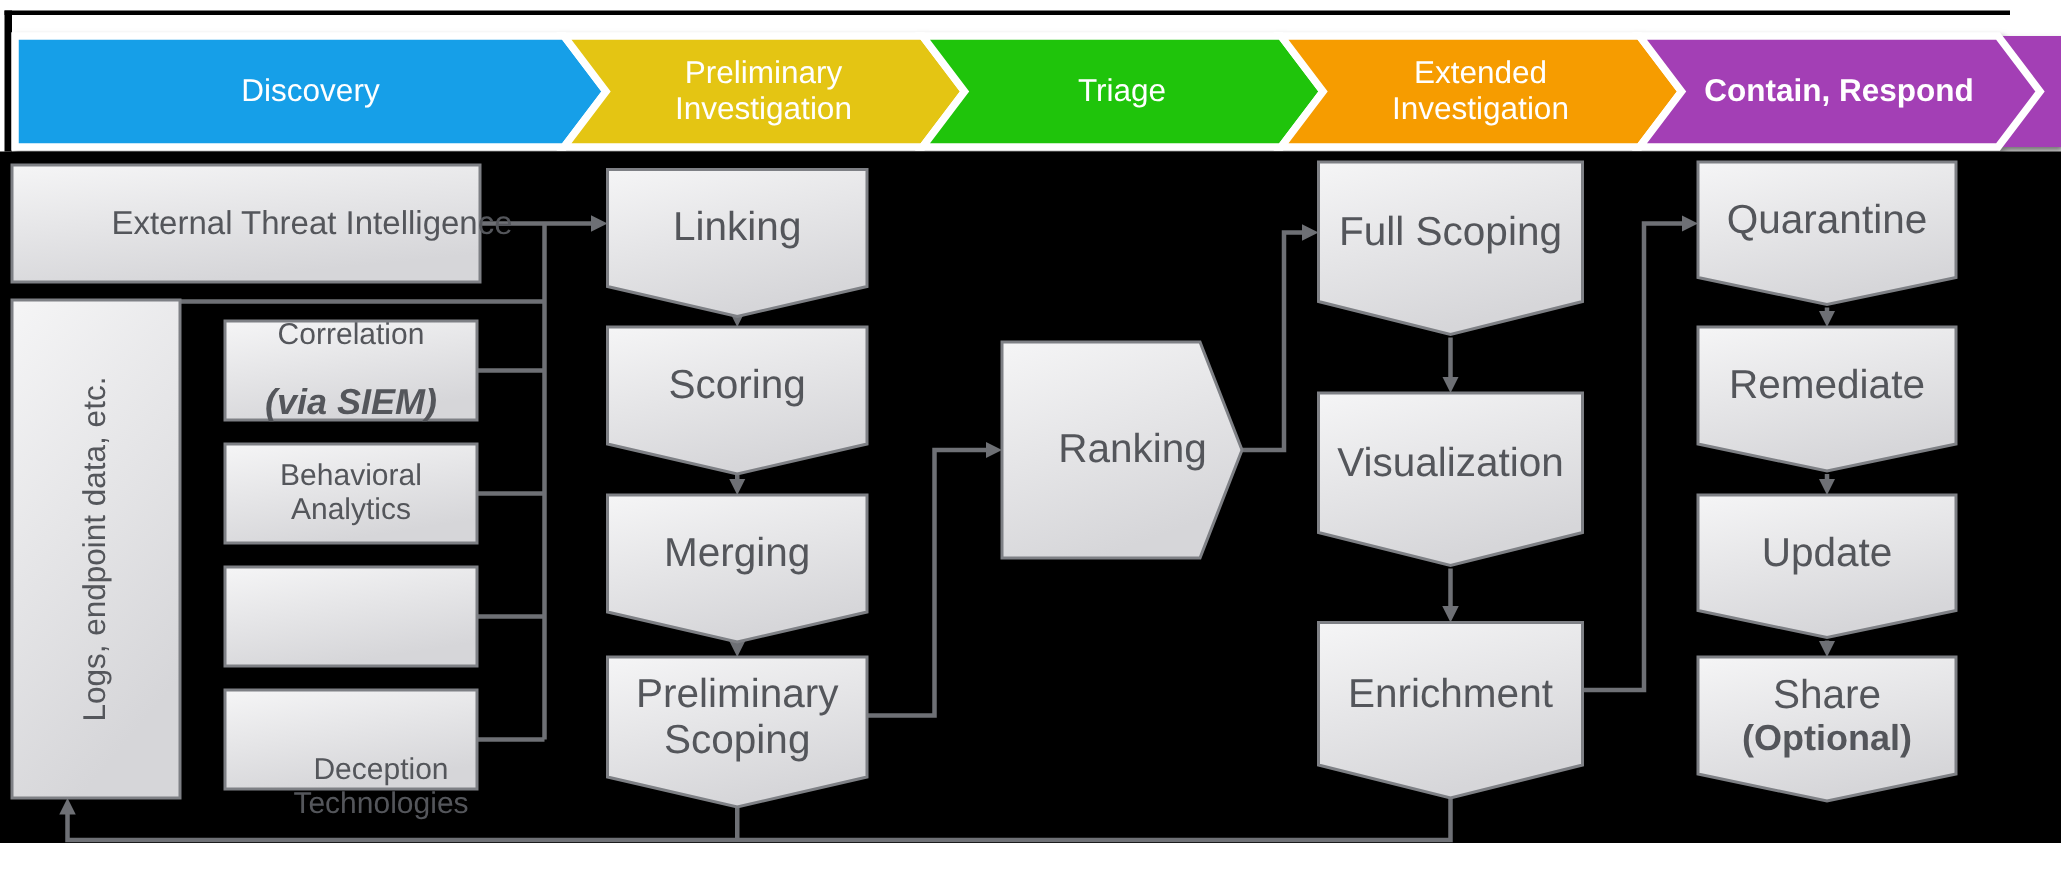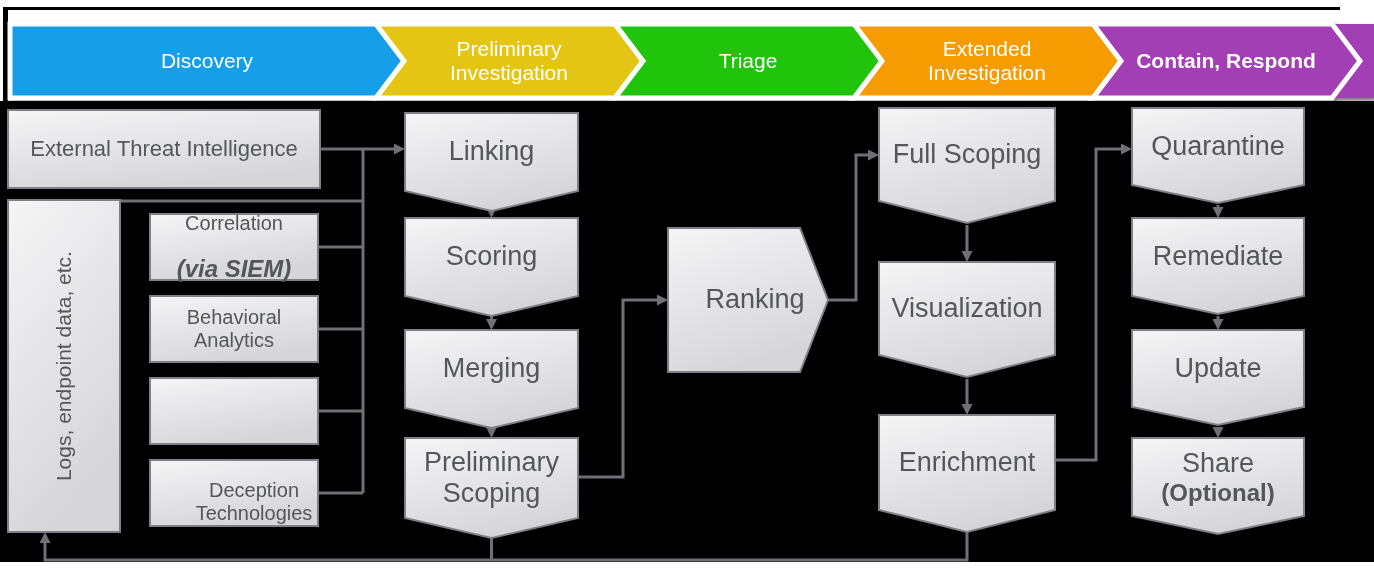--- a/index.html
+++ b/index.html
@@ -101,32 +101,32 @@
       <polygon points="879,262 1055,262 1055,355 967,377 879,355"></polygon>
       <polygon points="879,415 1055,415 1055,510 967,532 879,510"></polygon>
 
       <polygon points="1132,108 1304,108 1304,185 1218,203 1132,185"></polygon>
       <polygon points="1132,218 1304,218 1304,296 1218,314 1132,296"></polygon>
       <polygon points="1132,330 1304,330 1304,407 1218,425 1132,407"></polygon>
       <polygon points="1132,438 1304,438 1304,516 1218,534 1132,516"></polygon>
     </g>
   </svg>
 
-  <div class="nlabel f22" style="left:8px;top:110px;width:312px;height:78px;">External Threat Intelligence</div>
+  <div class="nlabel f22" style="left:8px;top:110px;width:312px;height:78px;padding-left:44px;">External Threat Intelligence</div>
 
   <div class="nlabel vert" style="left:8px;top:200px;width:112px;height:332px;">
     <span>Logs, endpoint data, etc.</span>
   </div>
 
   <div class="nlabel f20" style="left:150px;top:214px;width:168px;height:66px;">
     <span>Correlation</span>
     <span class="note italic">(via SIEM)</span>
   </div>
   <div class="nlabel f20" style="left:150px;top:296px;width:168px;height:66px;">Behavioral Analytics</div>
-  <div class="nlabel f20" style="left:150px;top:460px;width:168px;height:83px;padding-left:20px;">Deception Technologies</div>
+  <div class="nlabel f20" style="left:150px;top:483px;width:168px;height:83px;padding-left:20px;">Deception Technologies</div>
 
   <div class="nlabel f27" style="left:405px;top:113px;width:173px;height:78px;">Linking</div>
   <div class="nlabel f27" style="left:405px;top:218px;width:173px;height:78px;">Scoring</div>
   <div class="nlabel f27" style="left:405px;top:330px;width:173px;height:78px;">Merging</div>
   <div class="nlabel f27" style="left:405px;top:438px;width:173px;height:80px;">Preliminary Scoping</div>
 
   <div class="nlabel f27" style="left:668px;top:228px;width:142px;height:144px;padding-left:16px;">Ranking</div>
 
   <div class="nlabel f27" style="left:879px;top:108px;width:176px;height:93px;">Full Scoping</div>
   <div class="nlabel f27" style="left:879px;top:262px;width:176px;height:93px;">Visualization</div>

